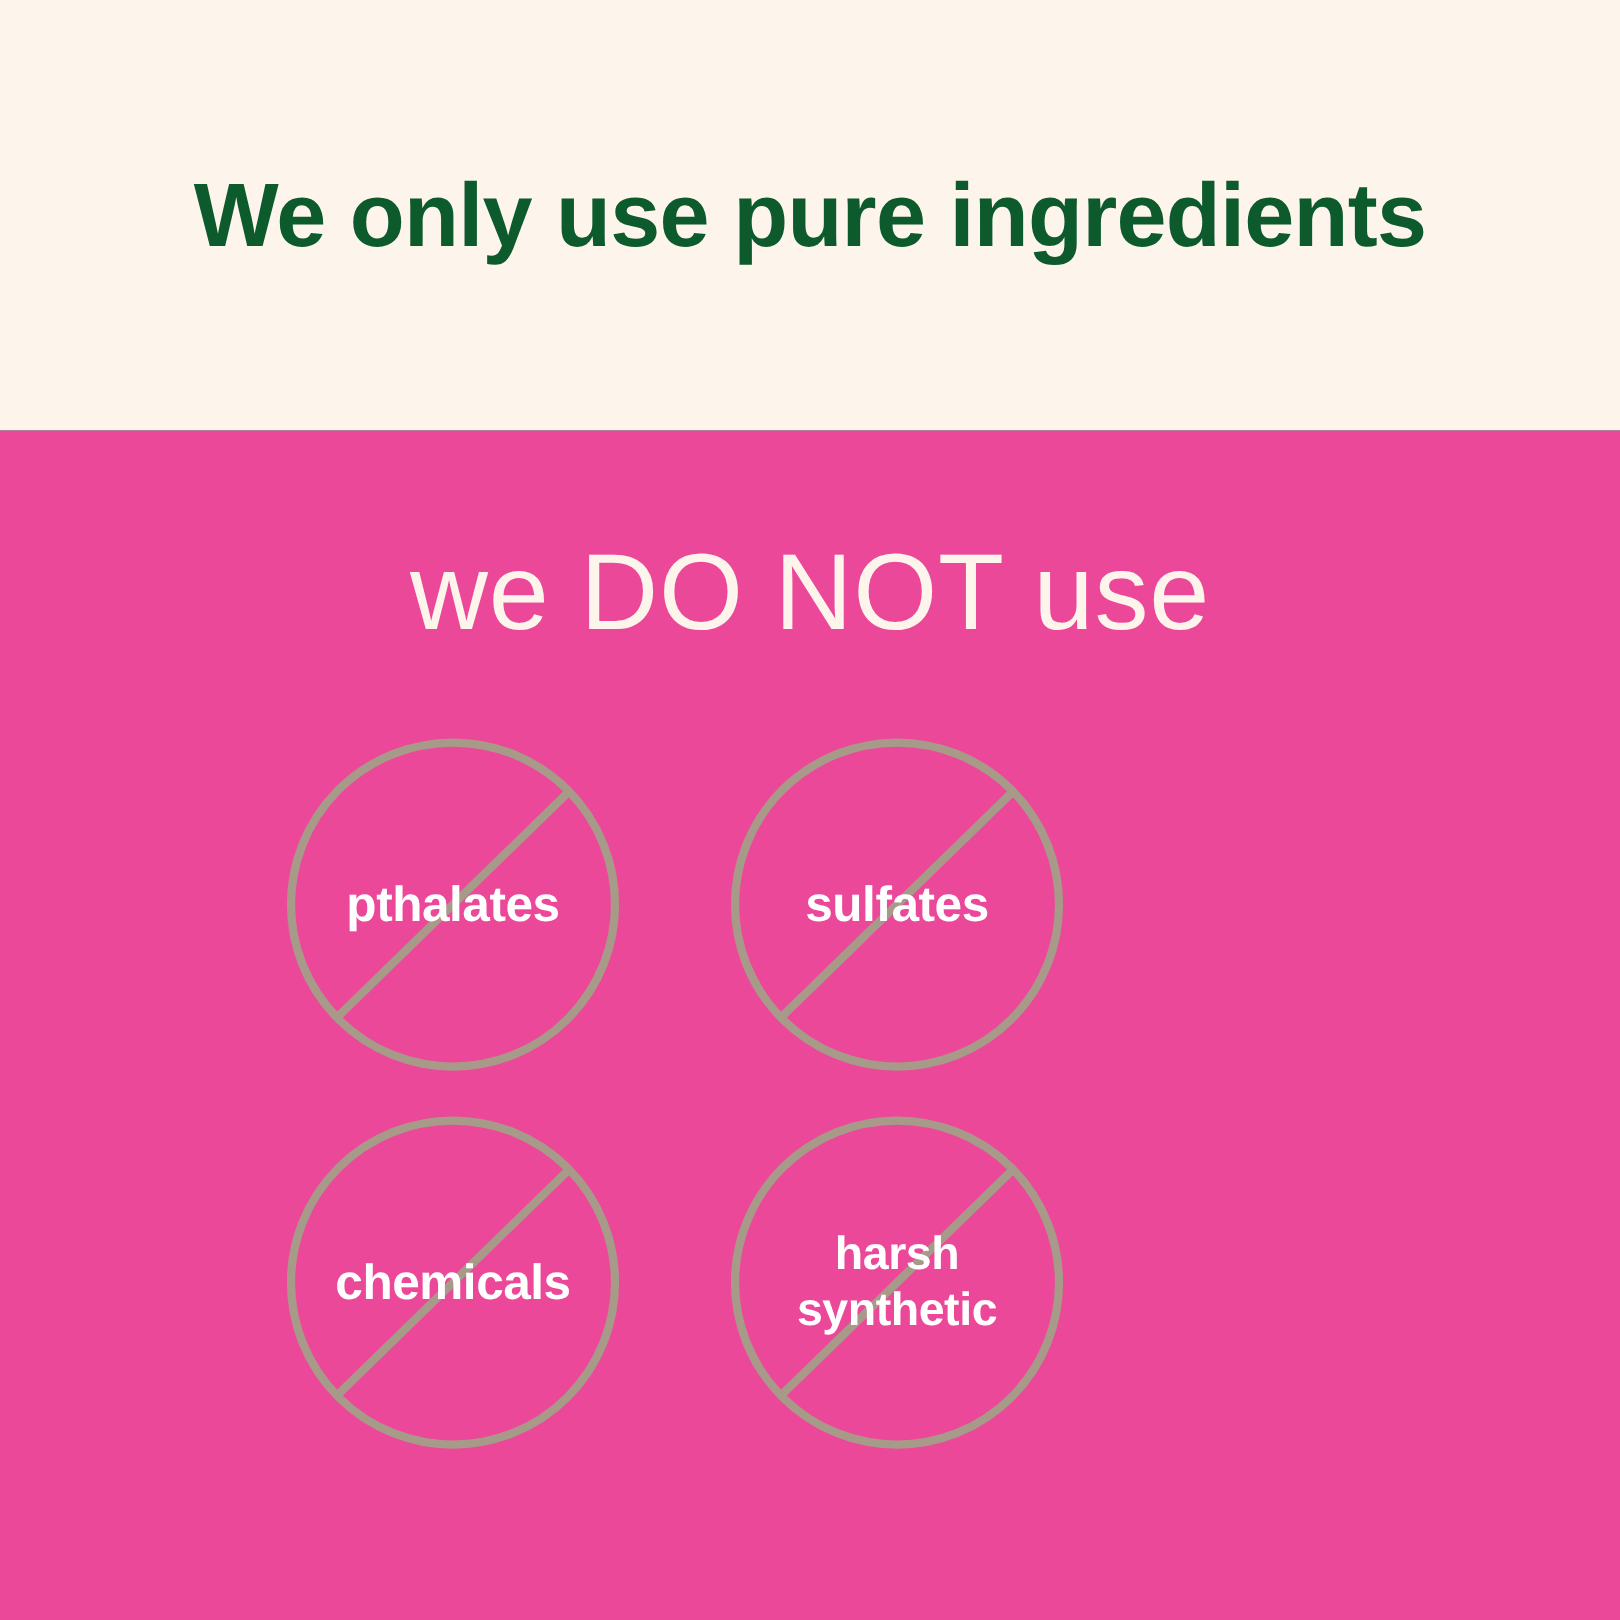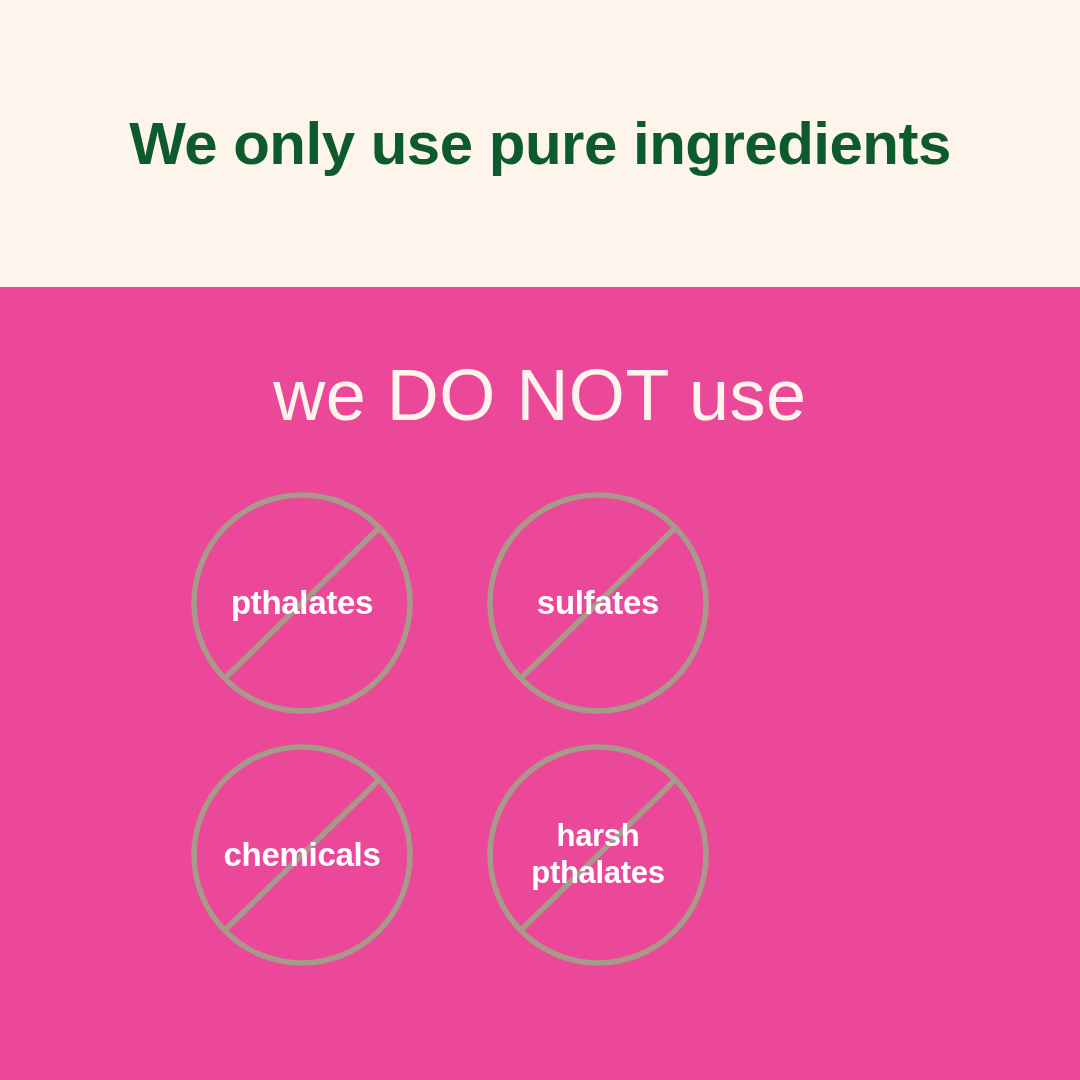--- a/index.html
+++ b/index.html
@@ -179,20 +179,20 @@
           </svg>
           <span class="badge-label">chemicals</span>
         </div>
 
         <div class="badge two-line">
           <svg class="ring-svg" viewBox="0 0 222 222">
             <circle cx="111" cy="111" r="108" fill="none" stroke="#A89A88" stroke-width="5.5"></circle>
             <line x1="34" y1="186" x2="188" y2="36" stroke="#A89A88" stroke-width="5.5" stroke-linecap="round"></line>
           </svg>
           <span class="badge-label">harsh
-pthalates</span>
+synthetic</span>
         </div>
 
       </div>
 
     </div>
   </div>
 </div>
 
 </body></html>

